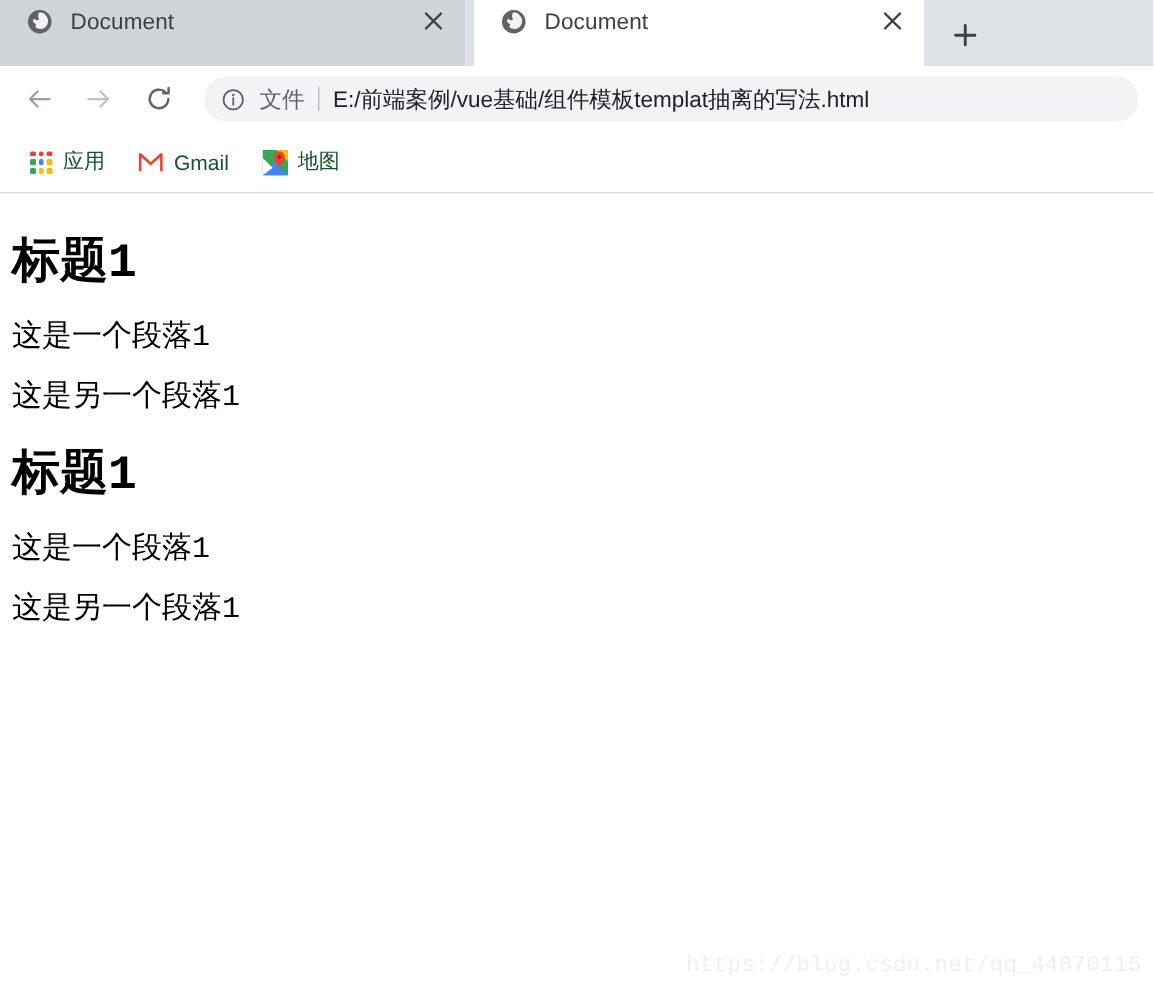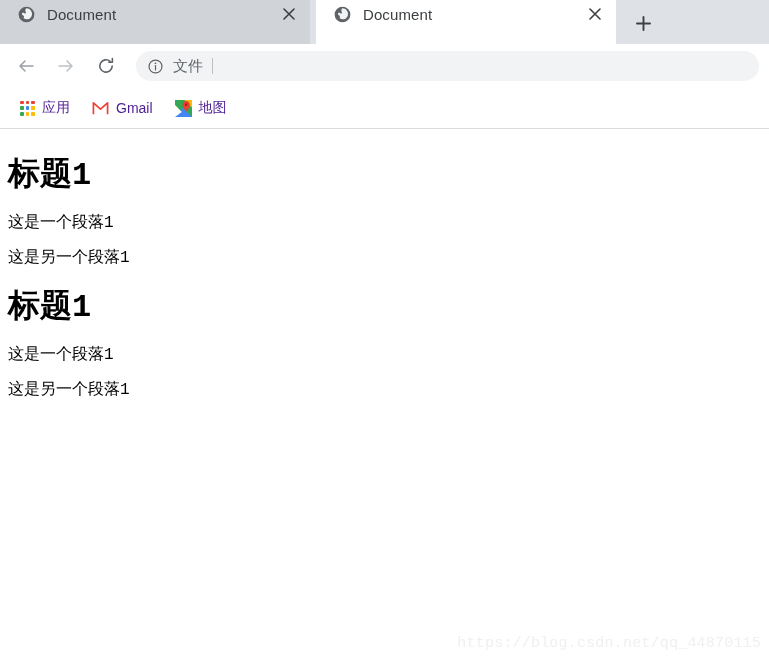--- a/index.html
+++ b/index.html
@@ -174,21 +174,21 @@
   }
   .bm-icon {
     width: 17px;
     height: 17px;
     flex: none;
     margin-right: 7px;
     display: block;
   }
   .bm-label {
     font-size: 14px;
-    color: #4c1d95;
+    color: #14532d;
     white-space: nowrap;
   }
 
   
   .grid-icon {
     width: 15px;
     height: 15px;
     display: grid;
     grid-template-columns: repeat(3, 1fr);
     grid-template-rows: repeat(3, 1fr);
@@ -211,21 +211,21 @@
     color: #000000;
   }
   .page-body h1 {
     font-size: 32px;
     font-weight: bold;
     margin: 21px 0 21px 0;
     line-height: 1.1;
     color: #000;
   }
   .page-body p {
-    font-size: 16px;
+    font-size: 20px;
     font-weight: normal;
     margin: 16px 0;
     line-height: 1.2;
     color: #000;
   }
   .watermark {
     position: absolute;
     right: 8px;
     bottom: 10px;
     font-size: 15px;
@@ -298,20 +298,21 @@
     </div>
 
     <div class="omnibox">
       <svg class="info-icon" viewBox="0 0 20 20">
         <circle cx="10" cy="10" r="7.6" fill="none" stroke="#5f6368" stroke-width="1.4"></circle>
         <circle cx="10" cy="6.2" r="1" fill="#5f6368"></circle>
         <path d="M10 8.8 V14" stroke="#5f6368" stroke-width="1.4" stroke-linecap="round"></path>
       </svg>
       <span class="url-scheme">文件</span>
       <span class="url-divider"></span>
+      <span class="url-text">E:/前端案例/vue基础/组件模板templat抽离的写法.html</span>
     </div>
   </div>
 
   <div class="bookmarks">
 
     <div class="bm">
       <span class="grid-icon">
         <i style="background:#ea4335"></i>
           <i style="background:#ea4335"></i>
           <i style="background:#ea4335"></i>

